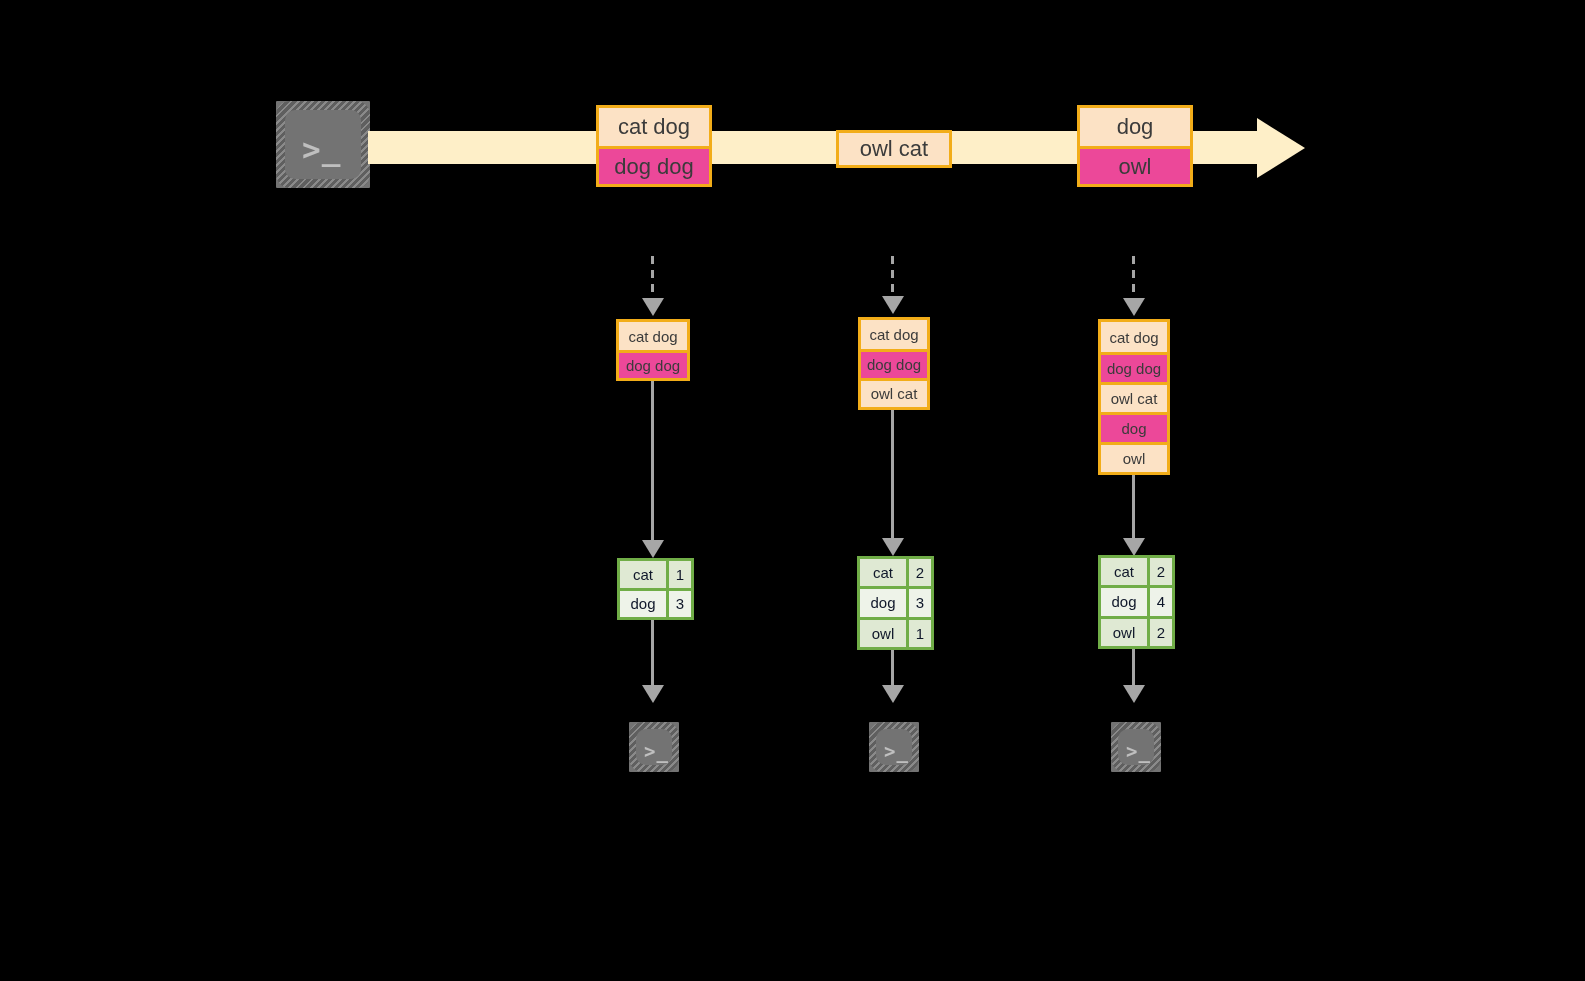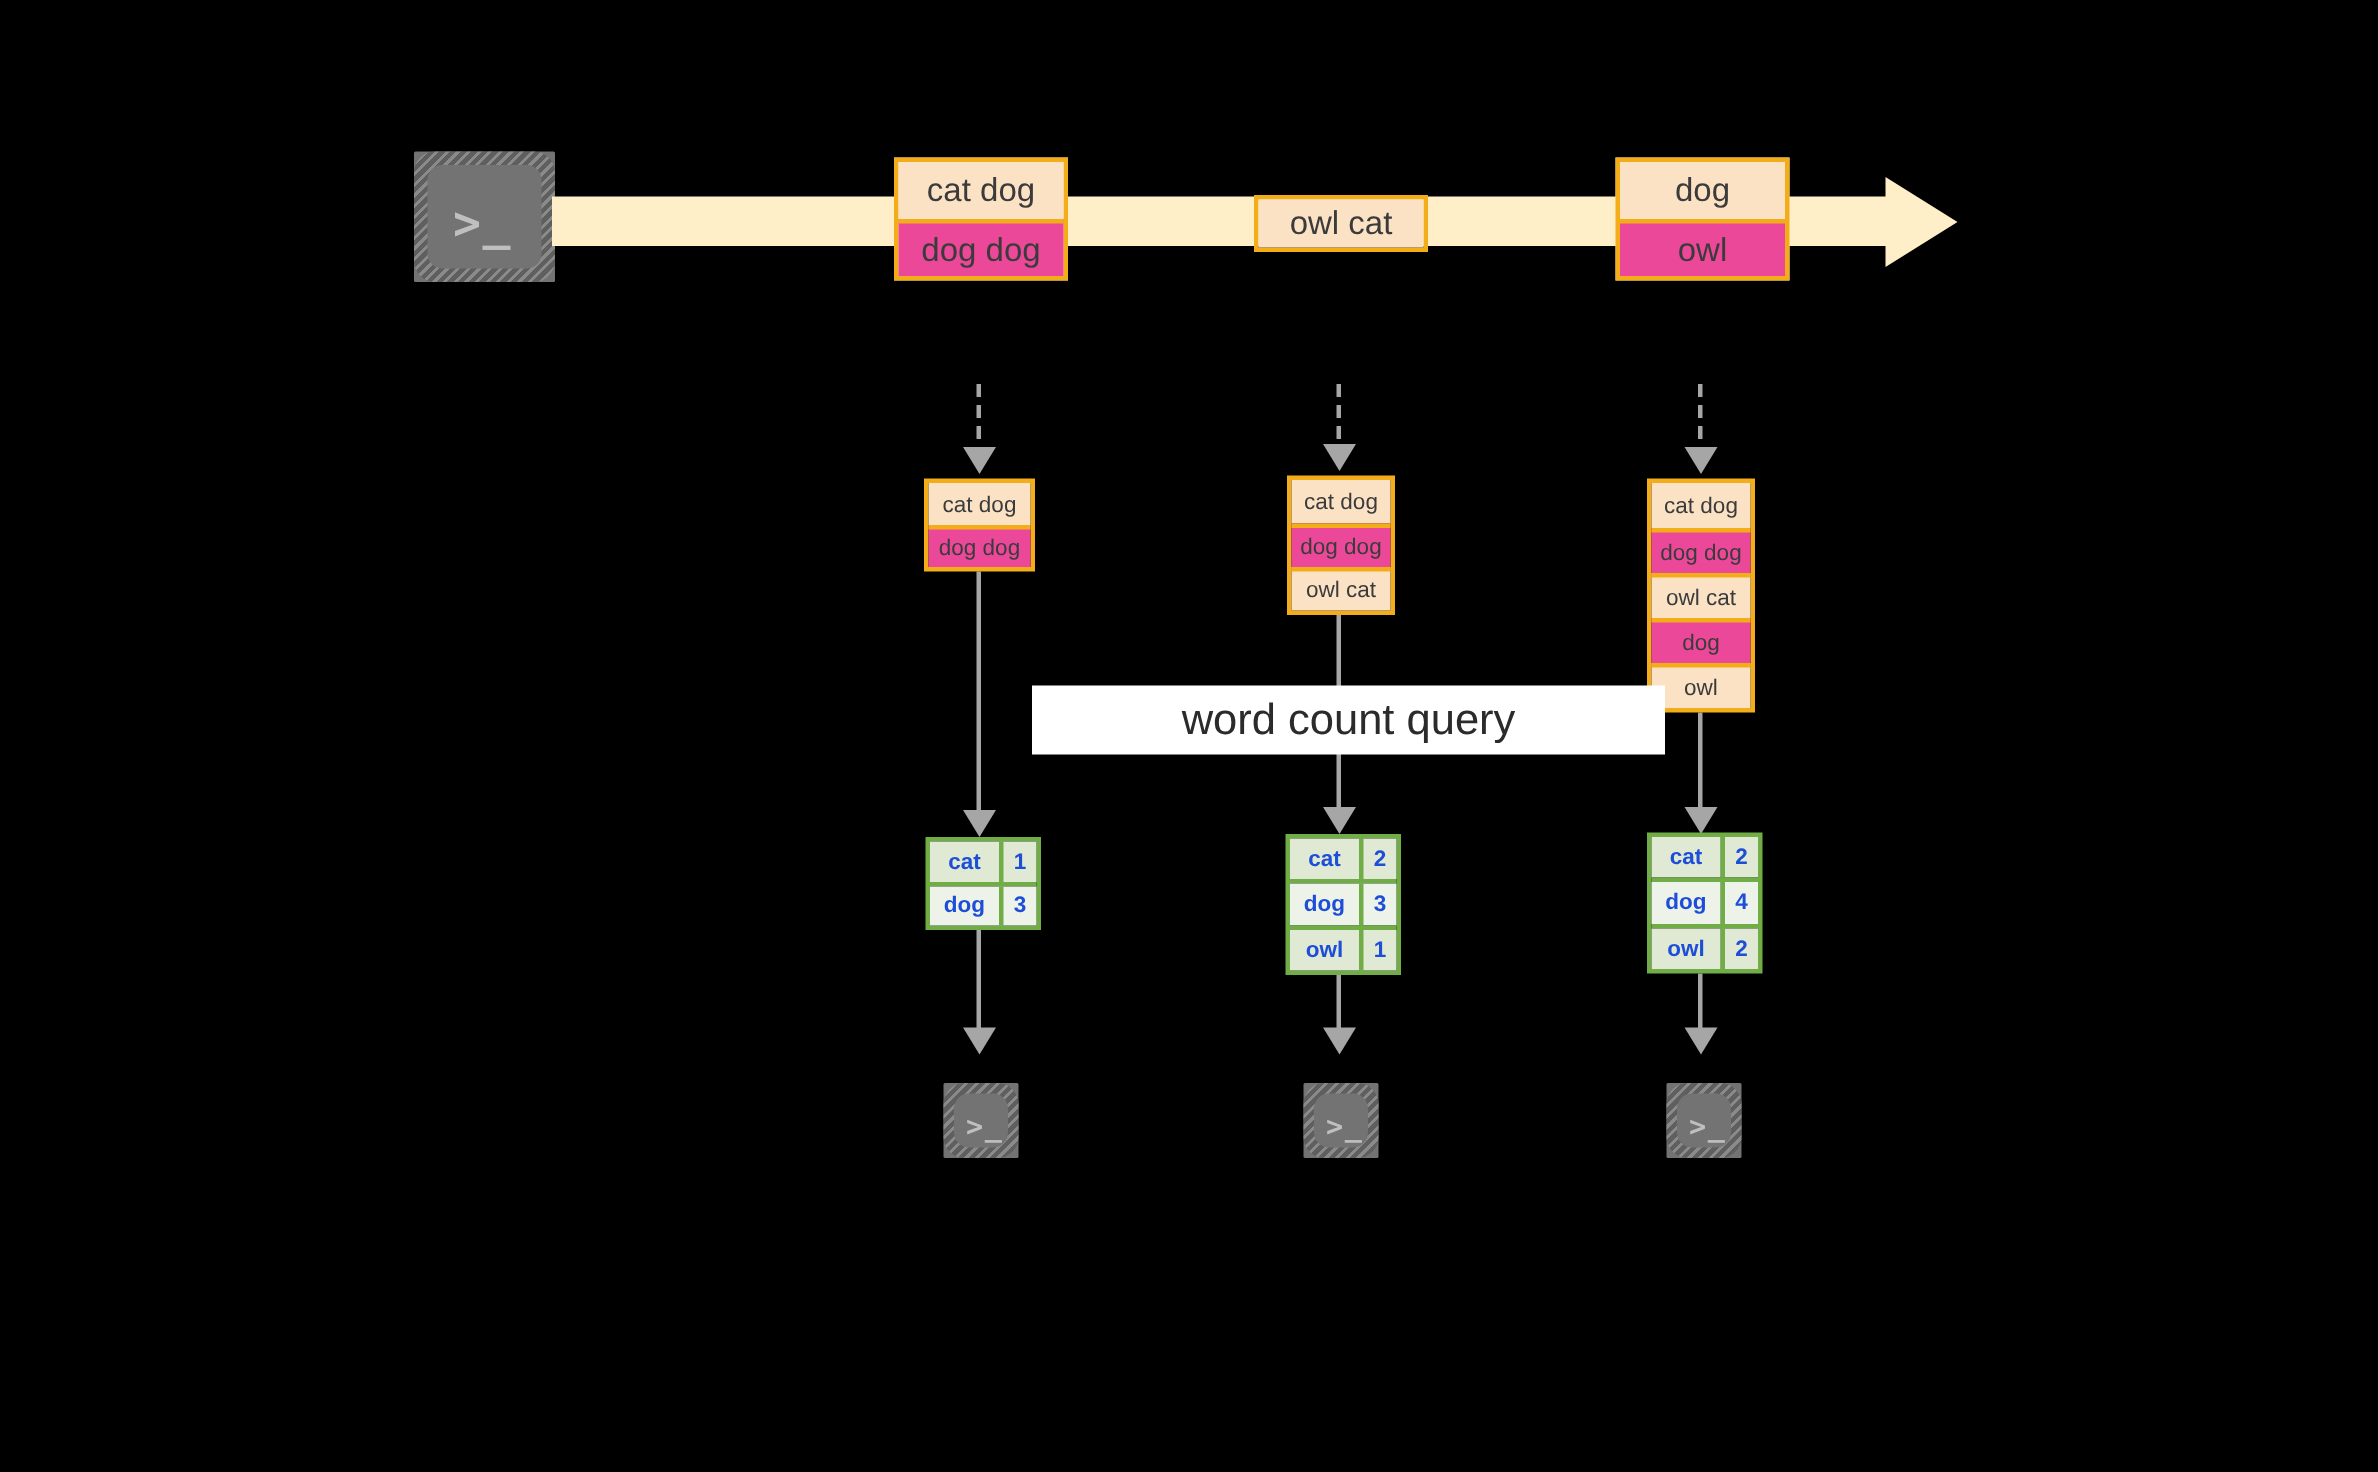--- a/index.html
+++ b/index.html
@@ -113,22 +113,21 @@
     box-sizing: border-box;
     flex: 1 1 auto;
   }
   .res-row.sep { border-top: 3px solid #70ad47; }
   .res-cell {
     box-sizing: border-box;
     display: flex;
     align-items: center;
     justify-content: center;
     font-size: 15px;
-    color: #1d4ed8;
-    font-weight: bold;
+    color: #0f172a;
   }
   .res-cell.word { width: 48px; }
   .res-cell.count { width: 26px; border-left: 3px solid #70ad47; }
   .res-row.dark .res-cell { background: #dfe9d3; }
   .res-row.light .res-cell { background: #eef3e9; }
 
   
   .conn-line {
     position: absolute;
     width: 3px;
@@ -288,15 +287,14 @@
 
   <div class="conn-line" style="left:1132px; top:649px; height:37px;"></div>
   <div class="conn-head" style="left:1123px; top:685px;"></div>
 
   <div class="term" style="left:1102px; top:713px; width:68px; height:68px;">
     <div class="term-hatch"></div>
     <div class="term-face" style="left:7px; top:7px; right:7px; bottom:7px;"></div>
     <div class="term-glyph" style="left:15px; top:20px; font-size:19px;">&gt;_</div>
   </div>
 
-  <div class="query-label" style="left:688px; top:457px; width:422px; height:46px; font-size:29px;">word count query</div>
 
 </div>
 
 </body></html>

